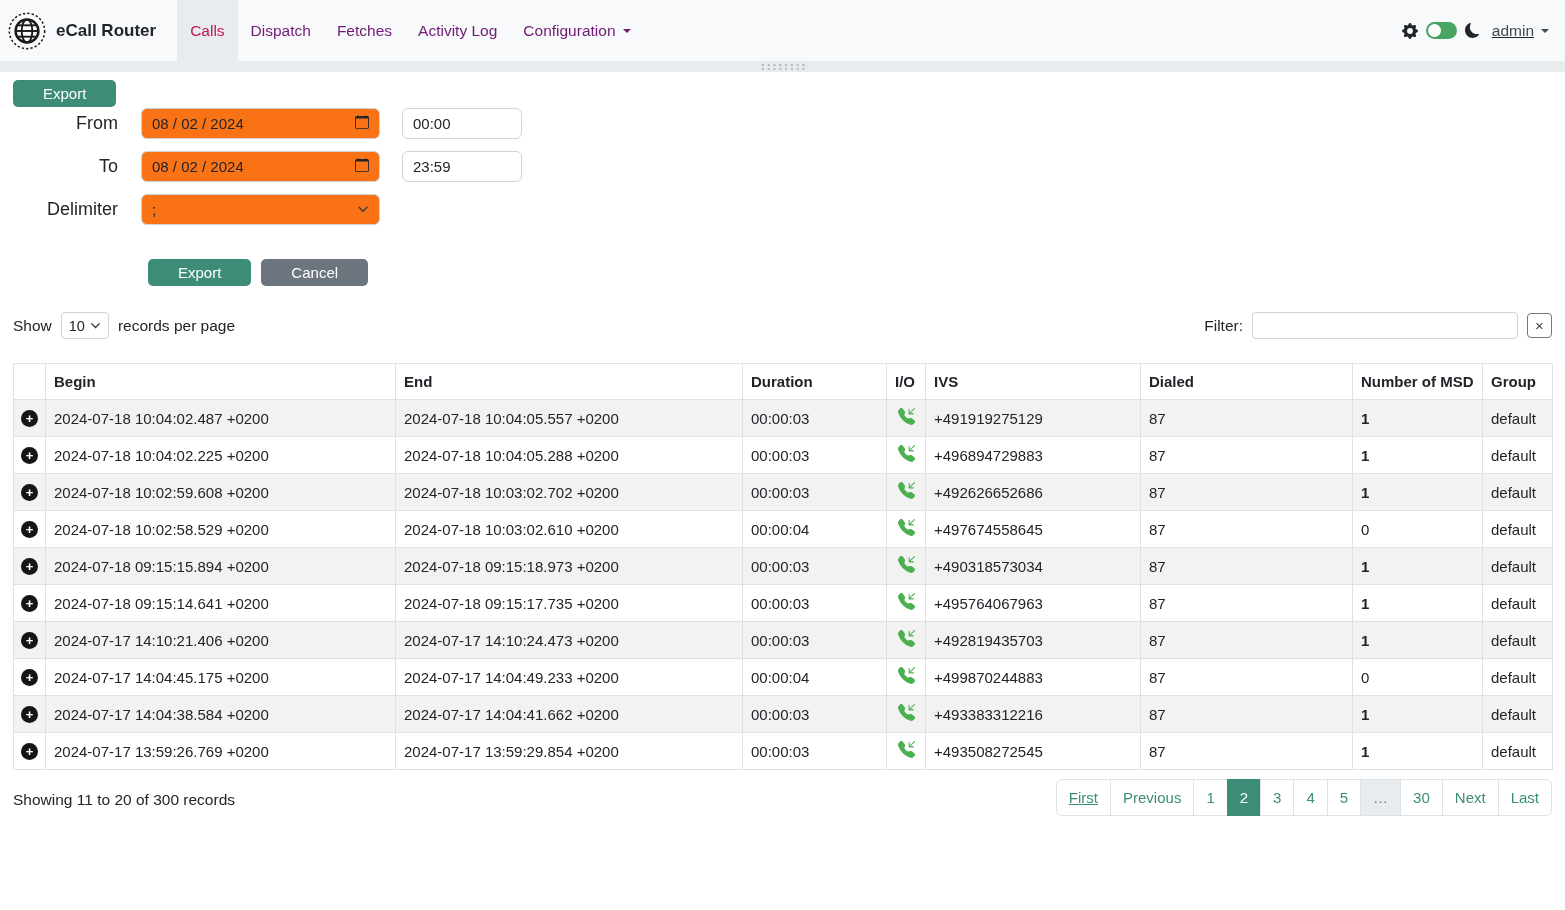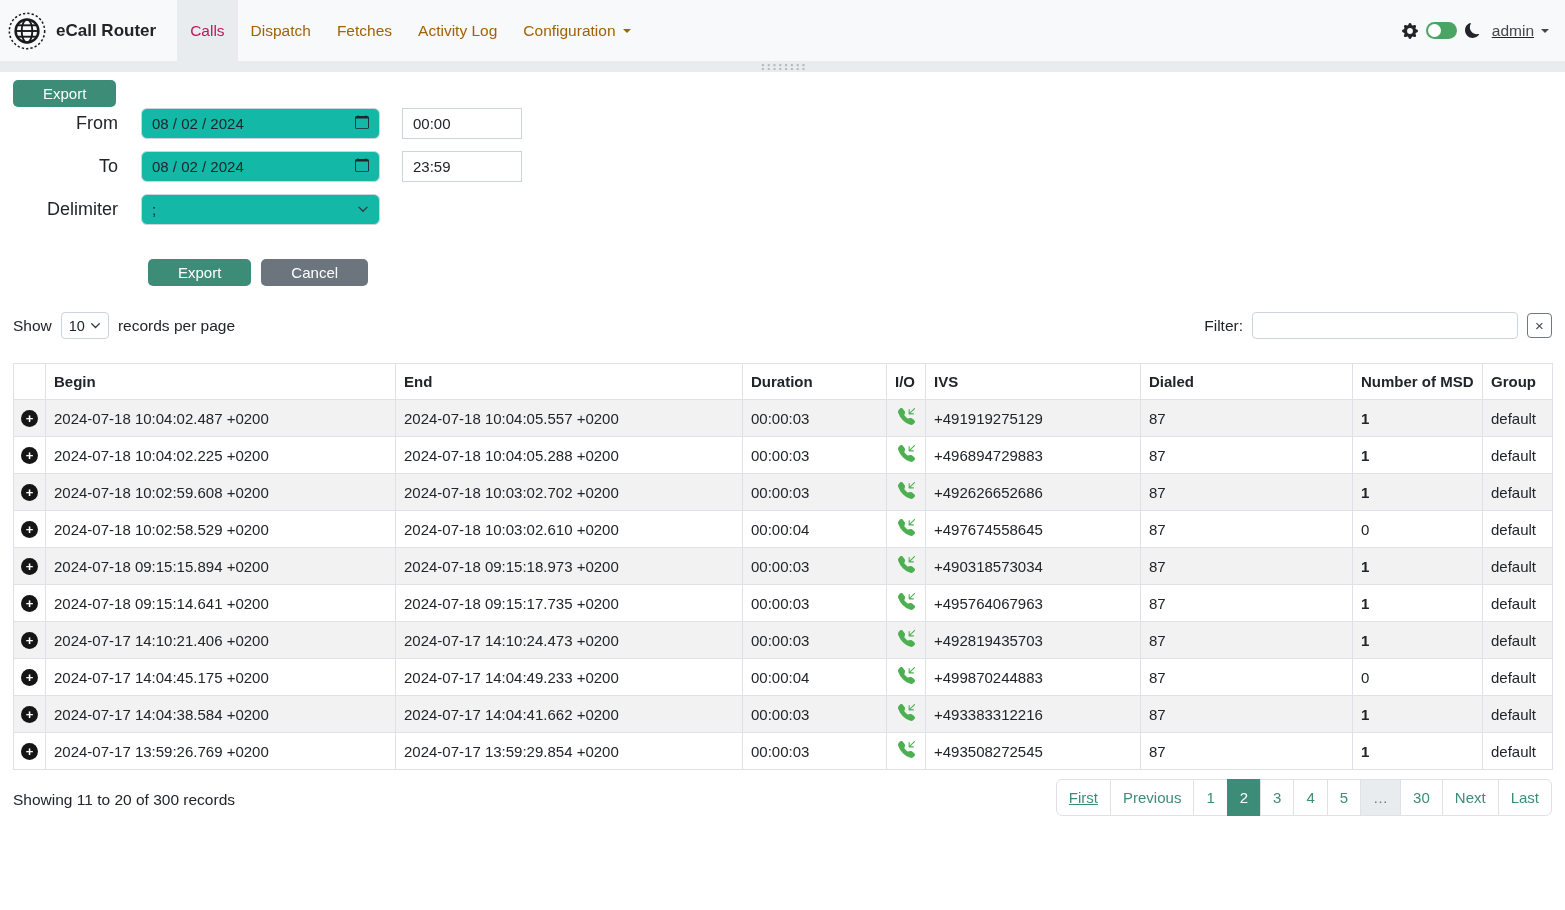--- a/index.html
+++ b/index.html
@@ -16,21 +16,21 @@
   .navbar {
     height:61px; background:var(--navbar-bg,#f8f9fa);
     display:flex; align-items:stretch; padding:0 16px 0 8px;
   }
   .brand-wrap { display:flex; align-items:center; gap:10px; }
   .logo { display:flex; align-items:center; }
   .brand { font-weight:700; font-size:17px; color:#212529; cursor:pointer; }
   .nav-items { display:flex; list-style:none; margin:0 0 0 21px; padding:0; align-items:stretch; }
   .nav-item {
     display:flex; align-items:center; padding:0 13px;
-    font-size:15.5px; color:#a16207; cursor:pointer; white-space:nowrap;
+    font-size:15.5px; color:#701a75; cursor:pointer; white-space:nowrap;
   }
   .nav-item.active { background:var(--active-tab-bg,#e9ecef); color:#be185d; }
   .caret {
     display:inline-block; width:0; height:0; margin-left:7px;
     border-top:4.5px solid currentColor;
     border-left:4.5px solid transparent;
     border-right:4.5px solid transparent;
   }
   .nav-right { margin-left:auto; display:flex; align-items:center; gap:8px;text-decoration:underline; }
   .icon-btn { display:flex; align-items:center; cursor:pointer; background:none; border:none; padding:0; }
@@ -58,25 +58,25 @@
     border:none; border-radius:5px; font-size:15px; padding:5px 30px;
     cursor:pointer; font-family:inherit;
   }
   .btn-accent { background:var(--accent,#3d8c77); color:#fff; }
   .btn-gray { background:var(--cancel,#6c757d); color:#fff; }
   .export-toggle { margin:8px 0 1px; }
 
   .form-row { display:flex; align-items:center; margin-bottom:12px; }
   .form-label { width:105px; text-align:right; margin-right:23px; font-size:18px; }
   .field-box {
-    height:31px; border:1px solid #ced4da; border-radius:6px; background:#14b8a6;
+    height:31px; border:1px solid #ced4da; border-radius:6px; background:#f97316;
     display:flex; align-items:center; padding:0 10px; font-size:15px; cursor:text;gap:22px;
   }
   .date-box { width:239px; justify-content:space-between; }
-  .time-box { width:120px; margin-left:22px; border:1px solid #ced4da; border-radius:0; height:31px; padding:0 10px; font-size:15px; font-family:inherit; color:#212529; }
+  .time-box { width:120px; margin-left:22px; border:1px solid #ced4da; border-radius:6px; height:31px; padding:0 10px; font-size:15px; font-family:inherit; color:#212529; }
   .select-box { width:239px; justify-content:space-between; cursor:pointer; }
   .checkbox-row { margin:4px 0 0 131px; display:flex; align-items:center; margin-bottom:26px; }
   .checkbox {
     width:15px; height:15px; border:1px solid #aab0b6; border-radius:3px; background:#fff;
     margin-right:9px; cursor:pointer; flex:0 0 auto;
   }
   .checkbox-label { font-size:15.5px; cursor:pointer; }
   .form-buttons { margin-left:135px; display:flex; gap:10px; padding-top:22px; margin-bottom:26px; }
 
   

